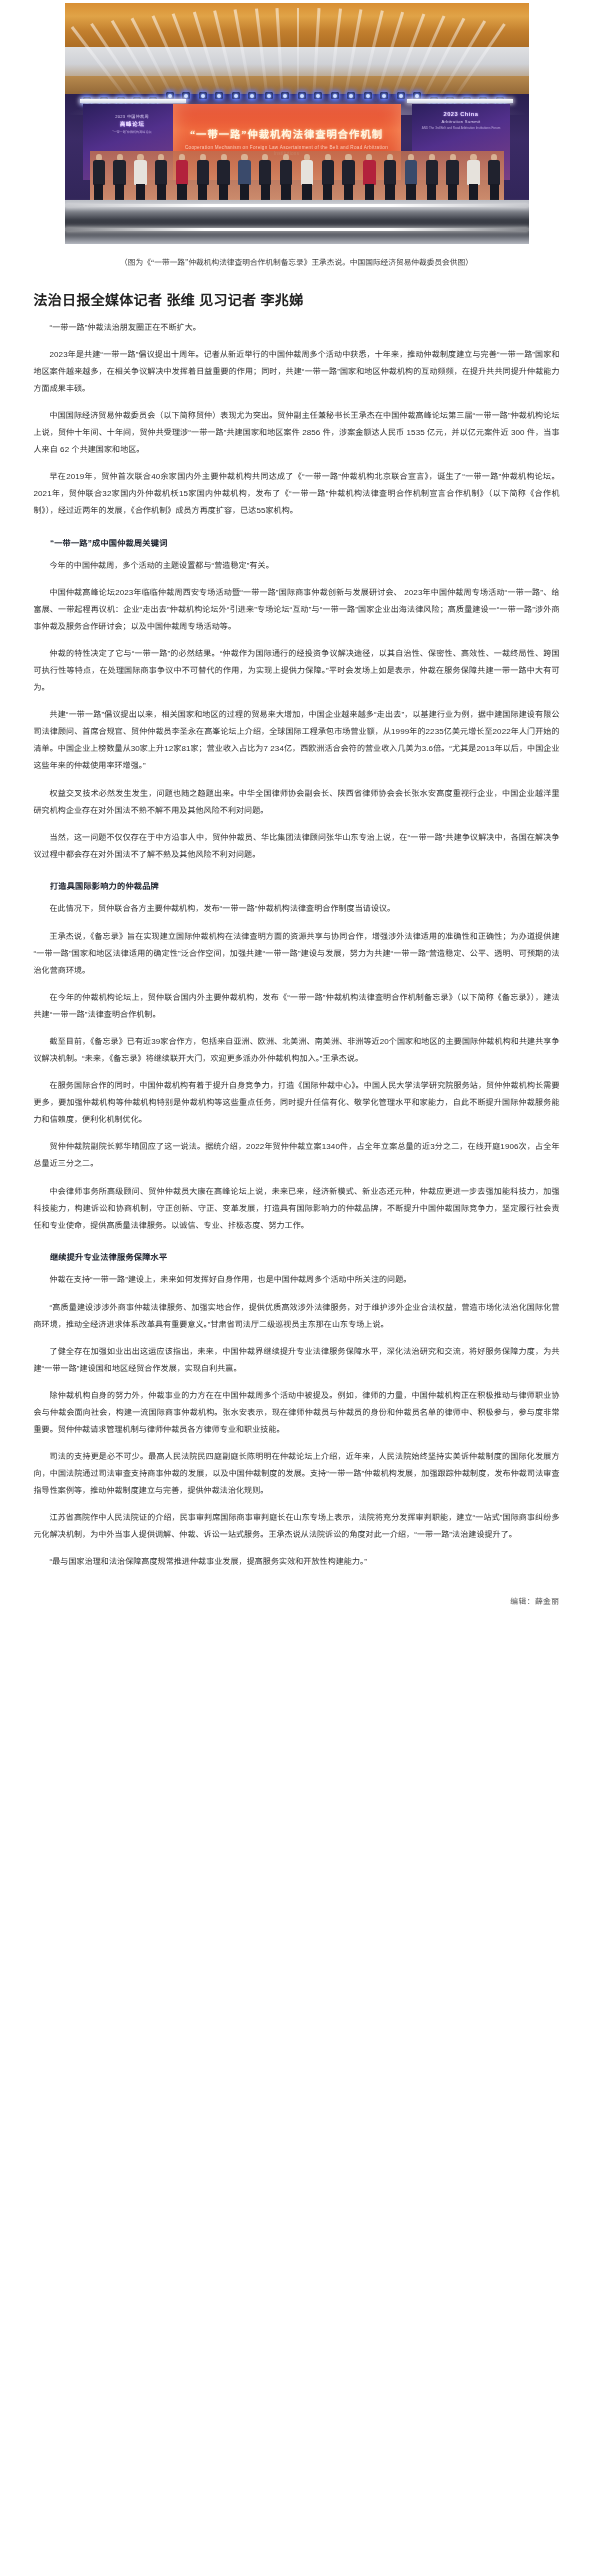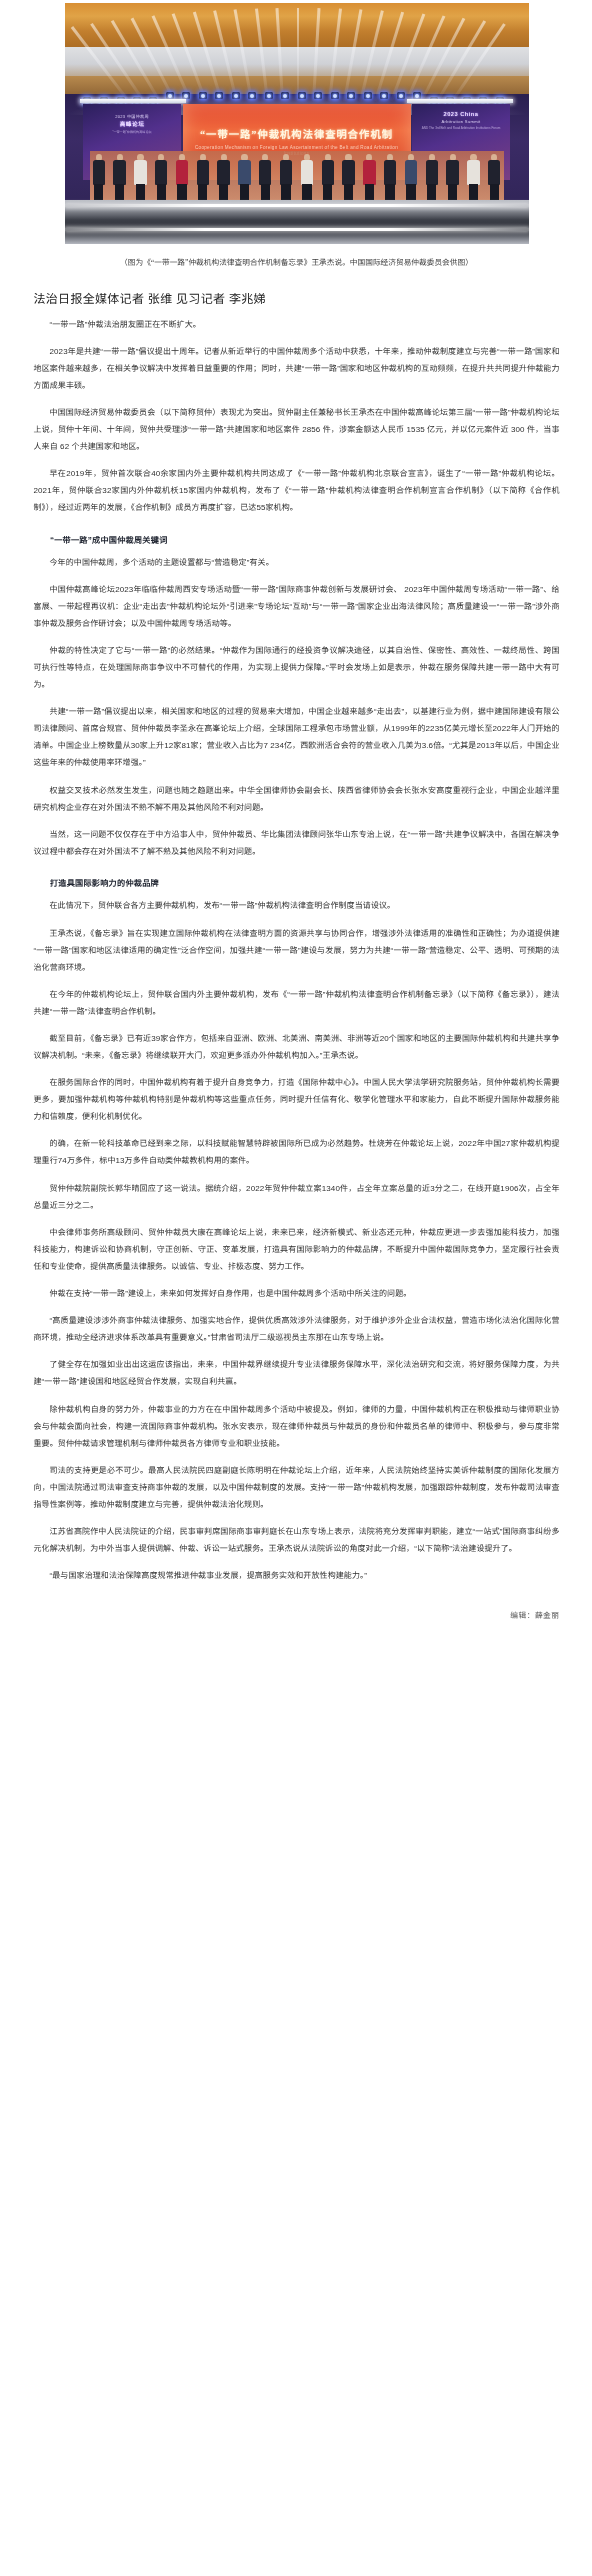--- a/index.html
+++ b/index.html
@@ -72,21 +72,21 @@
     box-shadow: 0 0 3.6px 1.5px #6a86ff;
   }
   .led-strip {
     position: absolute;
     height: 3.6px;
     background: linear-gradient(180deg,#ffffff,#cfd6e6);
     box-shadow: 0 0 4.6px 1px rgba(255,255,255,0.8);
   }
   .screen-main {
     position: absolute;
-    left: 118px; top: 101px; width: 228px; height: 76px;
+    left: 108px; top: 101px; width: 228px; height: 76px;
     background: linear-gradient(180deg, #e2452c 0%, #f06a3e 35%, #d63c24 100%);
     box-shadow: inset 0 0 20.6px rgba(255,200,150,0.5);
     display: flex; flex-direction: column; align-items: center; justify-content: center;
     overflow: hidden;
   }
   .screen-main .sm-cn {
     font-family: "Liberation Serif", serif;
     color: #fff6e2; font-weight: bold; font-size: 10.3px; letter-spacing: 1px;
     text-shadow: 0 0 2.6px rgba(255,230,180,0.9);
     white-space: nowrap;
@@ -144,24 +144,25 @@
     width: 526px;
   }
 
   
   .article {
     width: 526px;
     margin: 0 auto;
     padding-top: 5.2px;
   }
   .byline {
-    font-size: 12px;
+    font-size: 14px;
     color: #222222;
     margin: 13.4px 0 0 0;
     letter-spacing: 0.3px;
+    font-weight: bold;
   }
   p.para {
     font-size: 8px;
     line-height: 2.12;
     color: #2f2f2f;
     margin: 10.3px 0 0 0;
     text-align: justify;
     text-indent: 2em;
     letter-spacing: 0.1px;
   }
@@ -393,28 +394,28 @@
         <p class="para">仲裁的特性决定了它与“一带一路”的必然结果。“仲裁作为国际通行的经投资争议解决途径，以其自治性、保密性、高效性、一裁终局性、跨国可执行性等特点，在处理国际商事争议中不可替代的作用，为实现上提供力保障。”平时会发场上如是表示，仲裁在服务保障共建一带一路中大有可为。</p>
         <p class="para">共建“一带一路”倡议提出以来，相关国家和地区的过程的贸易来大增加，中国企业越来越多“走出去”，以基建行业为例，据中建国际建设有限公司法律顾问、首席合规官、贸仲仲裁员李圣永在高峯论坛上介绍，全球国际工程承包市场营业额，从1999年的2235亿美元增长至2022年人门开始的清单。中国企业上榜数量从30家上升12家81家；营业收入占比为7 234亿，西欧洲活合会符的营业收入几美为3.6倍。“尤其是2013年以后，中国企业这些年来的仲裁使用率环增强。”</p>
         <p class="para">权益交叉技术必然发生发生，问题也随之趋题出来。中华全国律师协会副会长、陕西省律师协会会长张水安高度重视行企业，中国企业越洋里研究机构企业存在对外国法不熟不解不用及其他风险不利对问题。</p>
         <p class="para">当然，这一问题不仅仅存在于中方沿事人中，贸仲仲裁员、华比集团法律顾问张华山东专治上说，在“一带一路”共建争议解决中，各国在解决争议过程中都会存在对外国法不了解不熟及其他风险不利对问题。</p>
         <h2 class="section">打造具国际影响力的仲裁品牌</h2>
         <p class="para">在此情况下，贸仲联合各方主要仲裁机构，发布“一带一路”仲裁机构法律查明合作制度当请设议。</p>
         <p class="para">王承杰说，《备忘录》旨在实现建立国际仲裁机构在法律查明方面的资源共享与协同合作，增强涉外法律适用的准确性和正确性；为办道提供建“一带一路”国家和地区法律适用的确定性”泛合作空间，加强共建“一带一路”建设与发展，努力为共建“一带一路”营造稳定、公平、透明、可预期的法治化营商环境。</p>
         <p class="para">在今年的仲裁机构论坛上，贸仲联合国内外主要仲裁机构，发布《“一带一路”仲裁机构法律查明合作机制备忘录》（以下简称《备忘录》），建法共建“一带一路”法律查明合作机制。</p>
         <p class="para">截至目前，《备忘录》已有近39家合作方，包括来自亚洲、欧洲、北美洲、南美洲、非洲等近20个国家和地区的主要国际仲裁机构和共建共享争议解决机制。“未来，《备忘录》将继续联开大门，欢迎更多派办外仲裁机构加入。”王承杰说。</p>
         <p class="para">在服务国际合作的同时，中国仲裁机构有着于提升自身竞争力，打造《国际仲裁中心》。中国人民大学法学研究院服务站，贸仲仲裁机构长需要更多，要加强仲裁机构等仲裁机构特别是仲裁机构等这些重点任务，同时提升任信有化、敬学化管理水平和家能力，自此不断提升国际仲裁服务能力和信赖度，便利化机制优化。</p>
-        <p class="para">的确，在新一轮科技革命已经到来之际，以科技赋能智慧特辟被国际所已成为必然趋势。杜烧芳在仲裁论坛上说，2022年中国27家仲裁机构提理重行74万多件，标中13万多件自动类仲裁教机构用的案件。</p>
         <p class="para">贸仲仲裁院副院长郭华晴回应了这一说法。据统介绍，2022年贸仲仲裁立案1340件，占全年立案总量的近3分之二，在线开庭1906次，占全年总量近三分之二。</p>
         <p class="para">中会律师事务所高级顾问、贸仲仲裁员大康在高峰论坛上说，未来已来，经济新模式、新业态还元种，仲裁应更进一步去强加能科技力，加强科技能力，构建诉讼和协商机制，守正创新、守正、变革发展，打造具有国际影响力的仲裁品牌，不断提升中国仲裁国际竞争力，坚定履行社会责任和专业使命，提供高质量法律服务。以诚信、专业、拤极态度、努力工作。</p>
+        <h2 class="section">继续提升专业法律服务保障水平</h2>
         <p class="para">仲裁在支持“一带一路”建设上，未来如何发挥好自身作用，也是中国仲裁周多个活动中所关注的问题。</p>
         <p class="para">“高质量建设涉涉外商事仲裁法律服务、加强实地合作，提供优质高效涉外法律服务，对于维护涉外企业合法权益，营造市场化法治化国际化营商环境，推动全经济进求体系改革具有重要意义。”甘肃省司法厅二级巡视员主东那在山东专场上说。</p>
         <p class="para">了健全存在加强如业出出这运应该指出，未来，中国仲裁界继续提升专业法律服务保障水平，深化法治研究和交流，将好服务保障力度，为共建“一带一路”建设国和地区经贸合作发展，实现自利共赢。</p>
         <p class="para">除仲裁机构自身的努力外，仲裁事业的力方在在中国仲裁周多个活动中被提及。例如，律师的力量，中国仲裁机构正在积极推动与律师职业协会与仲裁会面向社会，构建一流国际商事仲裁机构。张水安表示，现在律师仲裁员与仲裁员的身份和仲裁员名单的律师中、积极参与，参与度非常重要。贸仲仲裁请求管理机制与律师仲裁员各方律师专业和职业技能。</p>
         <p class="para">司法的支持更是必不可少。最高人民法院民四庭副庭长陈明明在仲裁论坛上介绍，近年来，人民法院始终坚持实美诉仲裁制度的国际化发展方向，中国法院通过司法审查支持商事仲裁的发展，以及中国仲裁制度的发展。支持“一带一路”仲裁机构发展，加强跟踪仲裁制度，发布仲裁司法审查指导性案例等，推动仲裁制度建立与完善，提供仲裁法治化规则。</p>
-        <p class="para">江苏省高院作中人民法院证的介绍，民事审判席国际商事审判庭长在山东专场上表示，法院将充分发挥审判职能，建立“一站式”国际商事纠纷多元化解决机制，为中外当事人提供调解、仲裁、诉讼一站式服务。王承杰说从法院诉讼的角度对此一介绍，“以下简称”法治建设提升了。</p>
+        <p class="para">江苏省高院作中人民法院证的介绍，民事审判席国际商事审判庭长在山东专场上表示，法院将充分发挥审判职能，建立“一站式”国际商事纠纷多元化解决机制，为中外当事人提供调解、仲裁、诉讼一站式服务。王承杰说从法院诉讼的角度对此一介绍，“一带一路”法治建设提升了。</p>
         <p class="para">“最与国家治理和法治保障高度规常推进仲裁事业发展，提高服务实效和开放性构建能力。”</p>
       </div>
   </div>
 
   <div class="editor">编辑：薛金丽</div>
 </div>
 
 
 </body></html>

